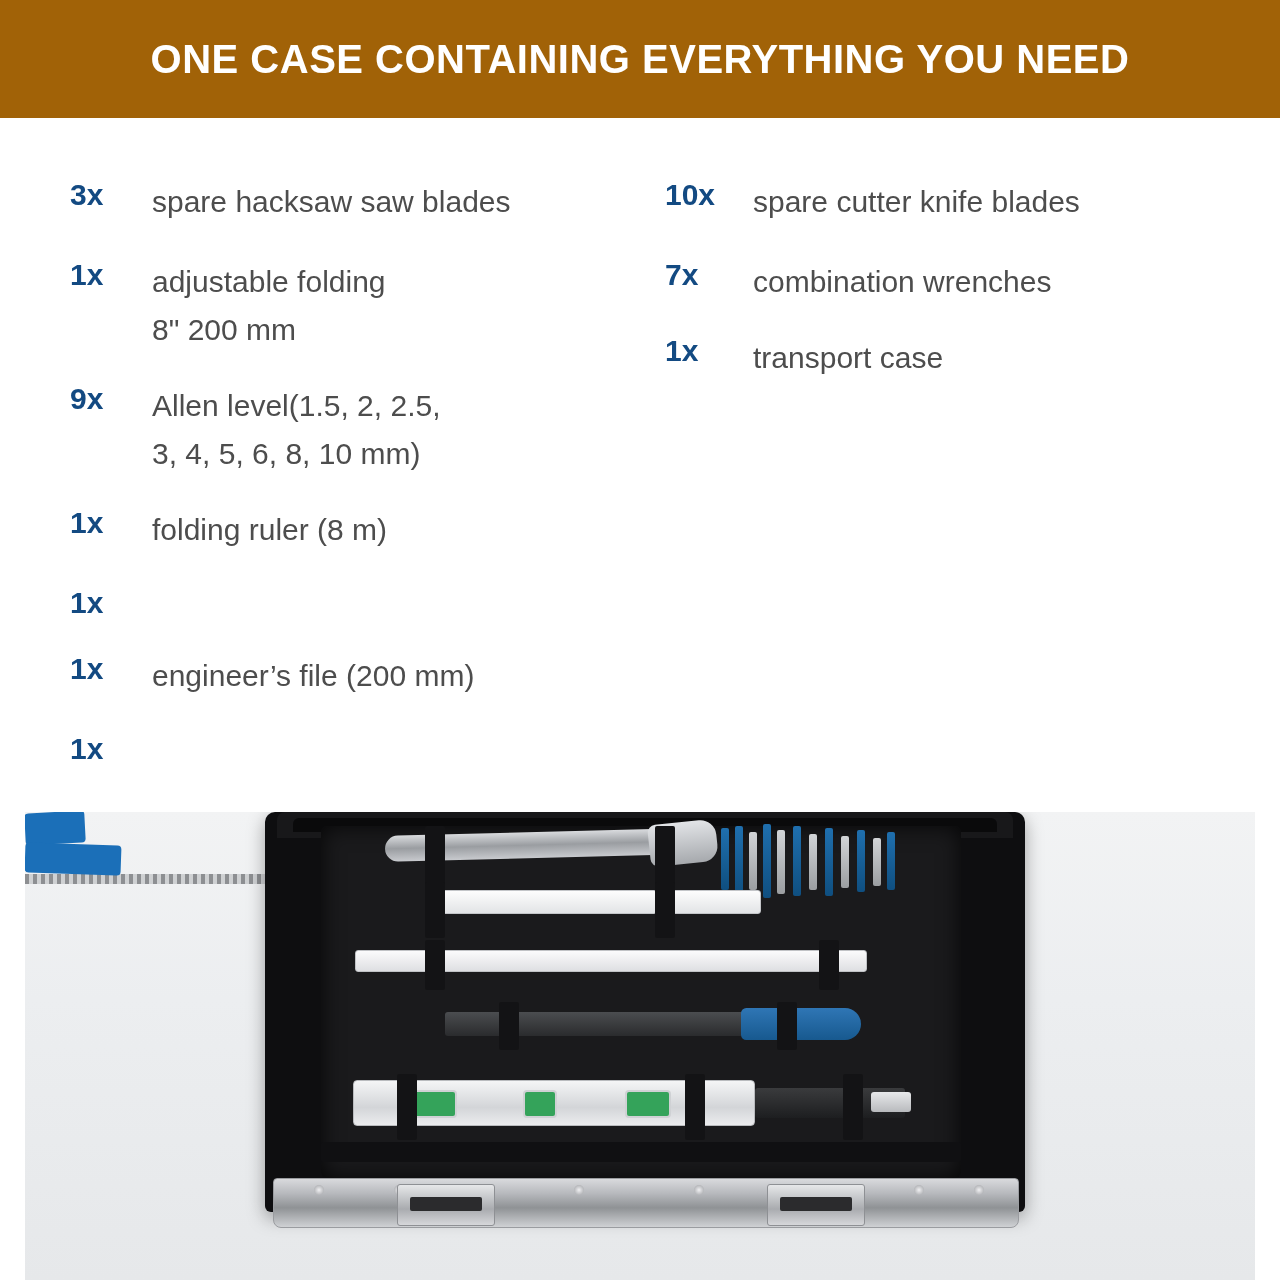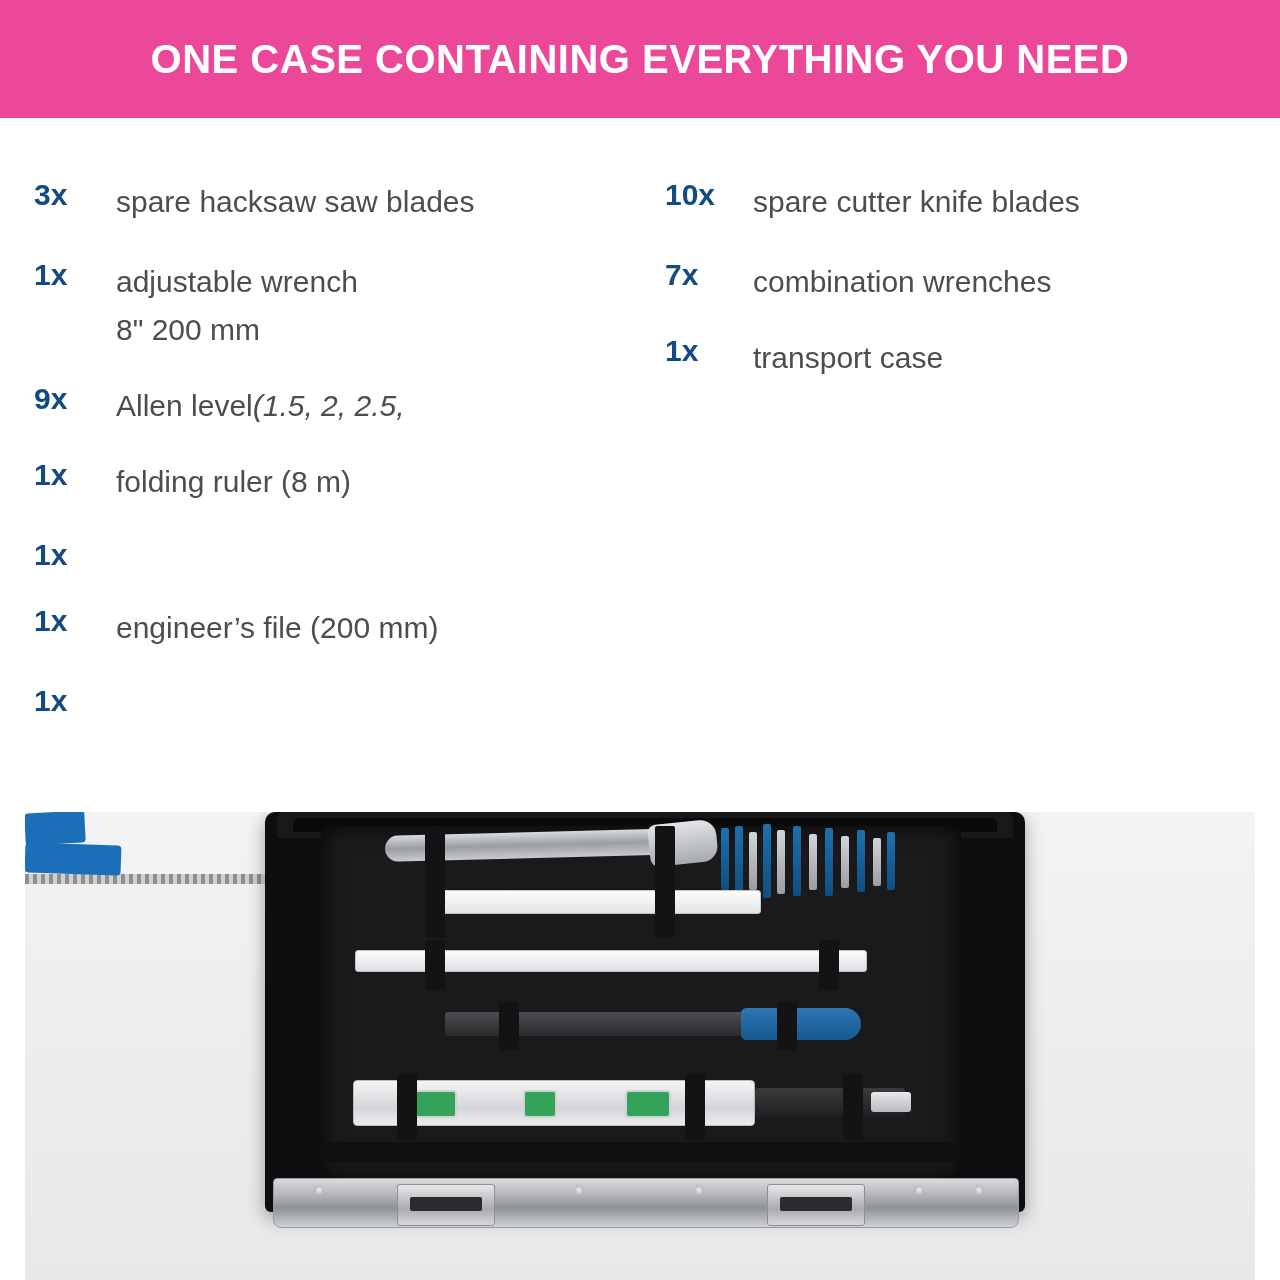--- a/index.html
+++ b/index.html
@@ -13,21 +13,21 @@
     font-family: "Liberation Sans", sans-serif;
     color: #4a4a4a;
     overflow: hidden;
     position: relative;
   }
 
   
   .header-banner {
     width: 100%;
     height: 118px;
-    background: #ec4899;
+    background: #a16207;
     display: flex;
     align-items: center;
     justify-content: center;
     box-sizing: border-box;
   }
   .header-title {
     color: #ffffff;
     font-size: 40px;
     font-weight: bold;
     letter-spacing: 0.5px;
@@ -64,35 +64,34 @@
     margin-bottom: 32px;
   }
   .qty {
     color: #134a82;
     font-weight: bold;
     font-size: 30px;
     line-height: 1.12;
     flex: 0 0 auto;
     white-space: nowrap;
   }
-  .qty-left { width: 82px; }
+  .qty-left { width: 82px; margin-left: 36px; }
   .qty-right { width: 88px; }
 
   .desc {
     font-size: 30px;
     line-height: 1.6;
     color: #4d4d4d;
     font-weight: normal;
   }
   .desc .line2 {
     display: block;
   }
   .desc .inline-paren {
     display: inline;
-    font-style: italic;
   }
 
   
   .item-row.multiline { margin-bottom: 28px; }
 
   
   .photo-wrap {
     position: absolute;
     left: 25px;
     top: 812px;
@@ -351,29 +350,30 @@
     <div class="item-row">
       <div class="qty qty-left">3x</div>
       <div class="desc">
         <span>spare hacksaw saw blades</span>
       </div>
     </div>
 
     <div class="item-row multiline">
       <div class="qty qty-left">1x</div>
       <div class="desc">
-        <span>adjustable wrench</span>
+        <span>adjustable folding</span>
         <span class="line2">8" 200 mm</span>
       </div>
     </div>
 
     <div class="item-row multiline">
       <div class="qty qty-left">9x</div>
       <div class="desc">
         <span>Allen level</span><span class="inline-paren">(1.5, 2, 2.5,</span>
+        <span class="line2">3, 4, 5, 6, 8, 10 mm)</span>
       </div>
     </div>
 
     <div class="item-row">
       <div class="qty qty-left">1x</div>
       <div class="desc">
         <span>folding ruler (8 m)</span>
       </div>
     </div>
 

